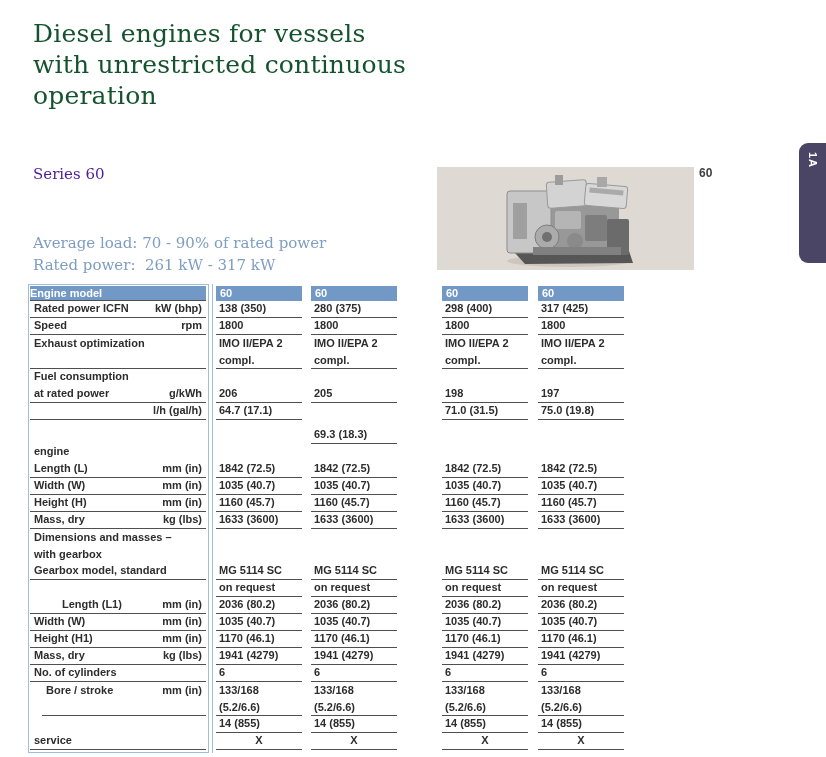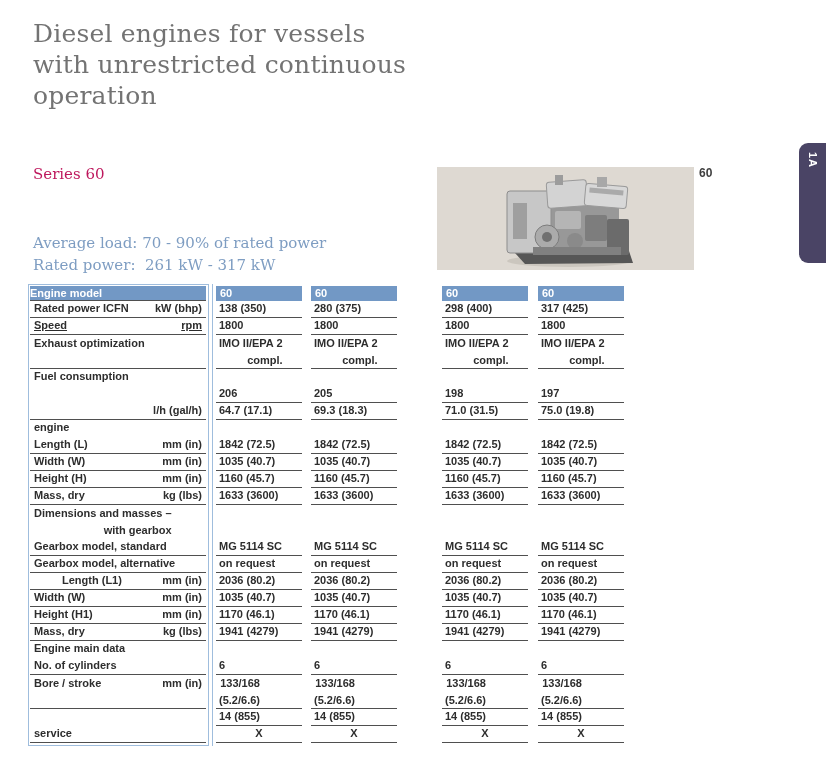--- a/index.html
+++ b/index.html
@@ -9,27 +9,27 @@
     width: 826px; height: 757px;
     background: #ffffff;
     overflow: hidden;
     font-family: "Liberation Sans", sans-serif;
   }
   
   .page-title {
     position: absolute; left: 33px; top: 18px;
     font-family: "DejaVu Serif", serif;
     font-size: 25px; line-height: 31px;
-    color: #737373; white-space: pre-line;
+    color: #14532d; white-space: pre-line;
     letter-spacing: 0.2px;
   }
   .series-label {
     position: absolute; left: 33px; top: 165px;
     font-family: "DejaVu Serif", serif;
-    font-size: 15px; color: #be185d;
+    font-size: 15px; color: #4c1d95;
   }
   .load-block {
     position: absolute; left: 33px; top: 232px;
     font-family: "DejaVu Serif", serif;
     font-size: 15px; line-height: 22px; color: #7e9dc2;
     white-space: pre-wrap;
   }
   
   .engine-panel {
     position: absolute; left: 437px; top: 167px;
@@ -72,21 +72,21 @@
     pointer-events: none;
   }
   .t-row {
     display: grid;
     grid-template-columns: 176px 10px 86px 9px 86px 45px 86px 10px 86px;
   }
   .cell { display: flex; align-items: flex-end; overflow: hidden; }
   .h15 .cell { height: 15px; }
   .h17 .cell { height: 17px; }
   .h34 .cell { height: 34px; }
-  .h34 .cell { align-items: flex-start; text-align: right; }
+  .h34 .cell { align-items: flex-start; }
   .label-cell { justify-content: space-between; padding: 0 4px 1px 4px; }
   .value-cell { padding: 0 0 1px 3px; line-height: 16px; }
   .u { border-bottom: 1.5px solid #4f4f4f; }
   .hdr-bar {
     background: #7298c5; color: #ffffff;
     align-items: center; line-height: 15px;
   }
   .section-cell { padding: 0 4px 1px 4px; line-height: 16px; }
   .center { justify-content: center; padding-left: 0; }
   .multiline { white-space: pre-line; line-height: 17px; }
@@ -166,21 +166,21 @@
             <span class="">280 (375)</span>
           </div>
           <div class="cell value-cell u" style="grid-column: 7;">
             <span class="">298 (400)</span>
           </div>
           <div class="cell value-cell u" style="grid-column: 9;">
             <span class="">317 (425)</span>
           </div>
         </div>
         <div class="t-row h17">
-          <div class="cell label-cell u" style="grid-column: 1; text-decoration: underline;">
+          <div class="cell label-cell u" style="grid-column: 1;">
             <span>Speed</span>
             <span>rpm</span>
           </div>
           <div class="cell value-cell u" style="grid-column: 3;">
             <span class="">1800</span>
           </div>
           <div class="cell value-cell u" style="grid-column: 5;">
             <span class="">1800</span>
           </div>
           <div class="cell value-cell u" style="grid-column: 7;">
@@ -201,20 +201,24 @@
 compl.</span></div>
           <div class="cell value-cell u multiline" style="grid-column: 7;"><span class="multiline">IMO II/EPA 2
 compl.</span></div>
           <div class="cell value-cell u multiline" style="grid-column: 9;"><span class="multiline">IMO II/EPA 2
 compl.</span></div>
         </div>
         <div class="t-row h17">
           <div class="cell section-cell multiline" style="grid-column: 1;"><span>Fuel consumption</span></div>
         </div>
         <div class="t-row h17">
+          <div class="cell label-cell u" style="grid-column: 1;">
+            <span>at rated power</span>
+            <span>g/kWh</span>
+          </div>
           <div class="cell value-cell u" style="grid-column: 3;">
             <span class="">206</span>
           </div>
           <div class="cell value-cell u" style="grid-column: 5;">
             <span class="">205</span>
           </div>
           <div class="cell value-cell u" style="grid-column: 7;">
             <span class="">198</span>
           </div>
           <div class="cell value-cell u" style="grid-column: 9;">
@@ -222,21 +226,21 @@
           </div>
         </div>
         <div class="t-row h17">
           <div class="cell label-cell u" style="grid-column: 1;">
             <span></span>
             <span>l/h (gal/h)</span>
           </div>
           <div class="cell value-cell u" style="grid-column: 3;">
             <span class="">64.7 (17.1)</span>
           </div>
-          <div class="cell value-cell u" style="grid-column: 5;">
+          <div class="cell value-cell u" style="grid-column: 5; margin-top: 24px;">
             <span class="">69.3 (18.3)</span>
           </div>
           <div class="cell value-cell u" style="grid-column: 7;">
             <span class="">71.0 (31.5)</span>
           </div>
           <div class="cell value-cell u" style="grid-column: 9;">
             <span class="">75.0 (19.8)</span>
           </div>
         </div>
         <div class="t-row h17">
@@ -330,24 +334,20 @@
             <span class="">MG 5114 SC</span>
           </div>
           <div class="cell value-cell u" style="grid-column: 7;">
             <span class="">MG 5114 SC</span>
           </div>
           <div class="cell value-cell u" style="grid-column: 9;">
             <span class="">MG 5114 SC</span>
           </div>
         </div>
         <div class="t-row h17">
-          <div class="cell label-cell u" style="grid-column: 1;">
-            <span>Gearbox model, alternative</span>
-            <span></span>
-          </div>
           <div class="cell value-cell u" style="grid-column: 3;">
             <span class="">on request</span>
           </div>
           <div class="cell value-cell u" style="grid-column: 5;">
             <span class="">on request</span>
           </div>
           <div class="cell value-cell u" style="grid-column: 7;">
             <span class="">on request</span>
           </div>
           <div class="cell value-cell u" style="grid-column: 9;">
@@ -420,42 +420,39 @@
             <span class="">1941 (4279)</span>
           </div>
           <div class="cell value-cell u" style="grid-column: 7;">
             <span class="">1941 (4279)</span>
           </div>
           <div class="cell value-cell u" style="grid-column: 9;">
             <span class="">1941 (4279)</span>
           </div>
         </div>
         <div class="t-row h17">
-          <div class="cell section-cell multiline" style="grid-column: 1;"><span>Engine main data</span></div>
-        </div>
-        <div class="t-row h17">
           <div class="cell label-cell u" style="grid-column: 1;">
             <span>No. of cylinders</span>
             <span></span>
           </div>
           <div class="cell value-cell u" style="grid-column: 3;">
             <span class="">6</span>
           </div>
           <div class="cell value-cell u" style="grid-column: 5;">
             <span class="">6</span>
           </div>
           <div class="cell value-cell u" style="grid-column: 7;">
             <span class="">6</span>
           </div>
           <div class="cell value-cell u" style="grid-column: 9;">
             <span class="">6</span>
           </div>
         </div>
         <div class="t-row h34">
-          <div class="cell label-cell u" style="grid-column: 1;">
+          <div class="cell label-cell u" style="grid-column: 1; margin-left: 12px;">
             <span>Bore / stroke</span>
             <span>mm (in)</span>
           </div>
           <div class="cell value-cell u multiline" style="grid-column: 3;"><span class="multiline">133/168
 (5.2/6.6)</span></div>
           <div class="cell value-cell u multiline" style="grid-column: 5;"><span class="multiline">133/168
 (5.2/6.6)</span></div>
           <div class="cell value-cell u multiline" style="grid-column: 7;"><span class="multiline">133/168
 (5.2/6.6)</span></div>
           <div class="cell value-cell u multiline" style="grid-column: 9;"><span class="multiline">133/168

